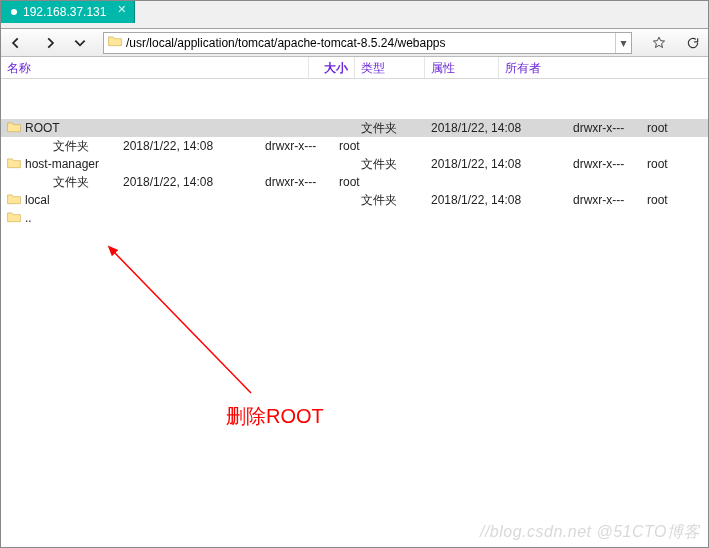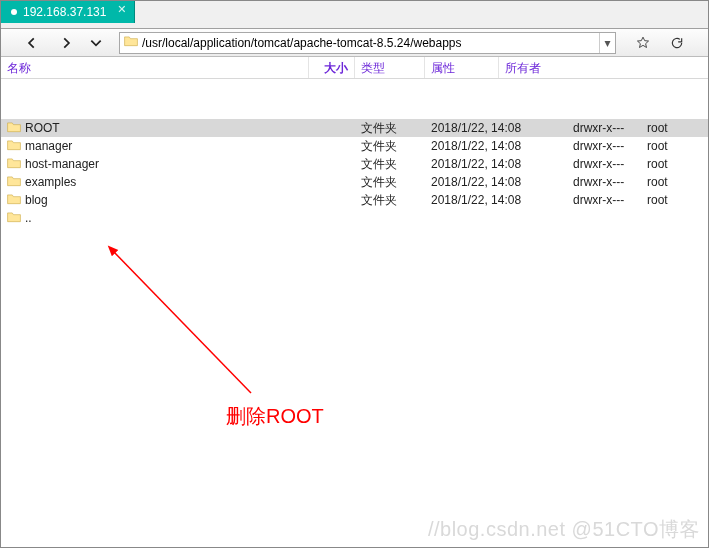--- a/index.html
+++ b/index.html
@@ -37,21 +37,21 @@
   .tab .close {
     position: absolute; right: 8px; top: 2px;
     font-size: 11px; color: #d0f5f1;
   }
   .toolbar {
     height: 28px;
     background: linear-gradient(#fdfdfd,#ececec);
     border-bottom: 1px solid #bcbcbc;
     display: flex;
     align-items: center;
-    padding: 0 20px;
+    padding: 0 4px;
     gap: 12px;
   }
   .nav-btn {
     width: 22px; height: 22px;
     display: flex; align-items: center; justify-content: center;
     color: #333;
   }
   .nav-btn svg { width: 14px; height: 14px; }
   .address-wrap {
     flex: 1;
@@ -136,21 +136,22 @@
     position: absolute;
     left: 225px; top: 284px;
     color: #ff0000;
     font-size: 20px;
     font-weight: 400;
   }
   .watermark {
     position: absolute;
     right: 8px; bottom: 4px;
     color: #d9d9d9;
-    font-size: 20px;
+    font-size: 16px;
+    font-style: italic;
     letter-spacing: 0.5px;
     margin-left: 27px;
   }
 </style>
 </head>
 <body>
 
 <div class="tab-bar">
   <div class="tab">
     <span class="status-dot"></span>
@@ -212,64 +213,52 @@
           </svg></span>
         <span>ROOT</span>
       </div>
       <div class="col-size"></div>
       <div class="col-type">文件夹</div>
       <div class="col-mtime">2018/1/22, 14:08</div>
       <div class="col-attr">drwxr-x---</div>
       <div class="col-owner">root</div>
     </div>
     <div class="row">
-      <div class="col-name">
-        <span class="folder-icon"><svg viewBox="0 0 24 20">
-            <path d="M1 3h8l2 3h12v12H1z" fill="#ffe69a" stroke="#caa63e"></path>
-          </svg></span>
-        <span>manager</span>
-      </div>
       <div class="col-size"></div>
       <div class="col-type">文件夹</div>
       <div class="col-mtime">2018/1/22, 14:08</div>
       <div class="col-attr">drwxr-x---</div>
       <div class="col-owner">root</div>
     </div>
     <div class="row">
       <div class="col-name">
         <span class="folder-icon"><svg viewBox="0 0 24 20">
             <path d="M1 3h8l2 3h12v12H1z" fill="#ffe69a" stroke="#caa63e"></path>
           </svg></span>
         <span>host-manager</span>
       </div>
       <div class="col-size"></div>
       <div class="col-type">文件夹</div>
       <div class="col-mtime">2018/1/22, 14:08</div>
       <div class="col-attr">drwxr-x---</div>
       <div class="col-owner">root</div>
     </div>
     <div class="row">
-      <div class="col-name">
-        <span class="folder-icon"><svg viewBox="0 0 24 20">
-            <path d="M1 3h8l2 3h12v12H1z" fill="#ffe69a" stroke="#caa63e"></path>
-          </svg></span>
-        <span>examples</span>
-      </div>
-      <div class="col-size"></div>
-      <div class="col-type">文件夹</div>
-      <div class="col-mtime">2018/1/22, 14:08</div>
-      <div class="col-attr">drwxr-x---</div>
-      <div class="col-owner">root</div>
-    </div>
-    <div class="row">
-      <div class="col-name">
-        <span class="folder-icon"><svg viewBox="0 0 24 20">
-            <path d="M1 3h8l2 3h12v12H1z" fill="#ffe69a" stroke="#caa63e"></path>
-          </svg></span>
-        <span>blog</span>
+      <div class="col-size"></div>
+      <div class="col-type">文件夹</div>
+      <div class="col-mtime">2018/1/22, 14:08</div>
+      <div class="col-attr">drwxr-x---</div>
+      <div class="col-owner">root</div>
+    </div>
+    <div class="row">
+      <div class="col-name">
+        <span class="folder-icon"><svg viewBox="0 0 24 20">
+            <path d="M1 3h8l2 3h12v12H1z" fill="#ffe69a" stroke="#caa63e"></path>
+          </svg></span>
+        <span>local</span>
       </div>
       <div class="col-size"></div>
       <div class="col-type">文件夹</div>
       <div class="col-mtime">2018/1/22, 14:08</div>
       <div class="col-attr">drwxr-x---</div>
       <div class="col-owner">root</div>
     </div>
     <div class="row">
       <div class="col-name">
         <span class="folder-icon"><svg viewBox="0 0 24 20">

